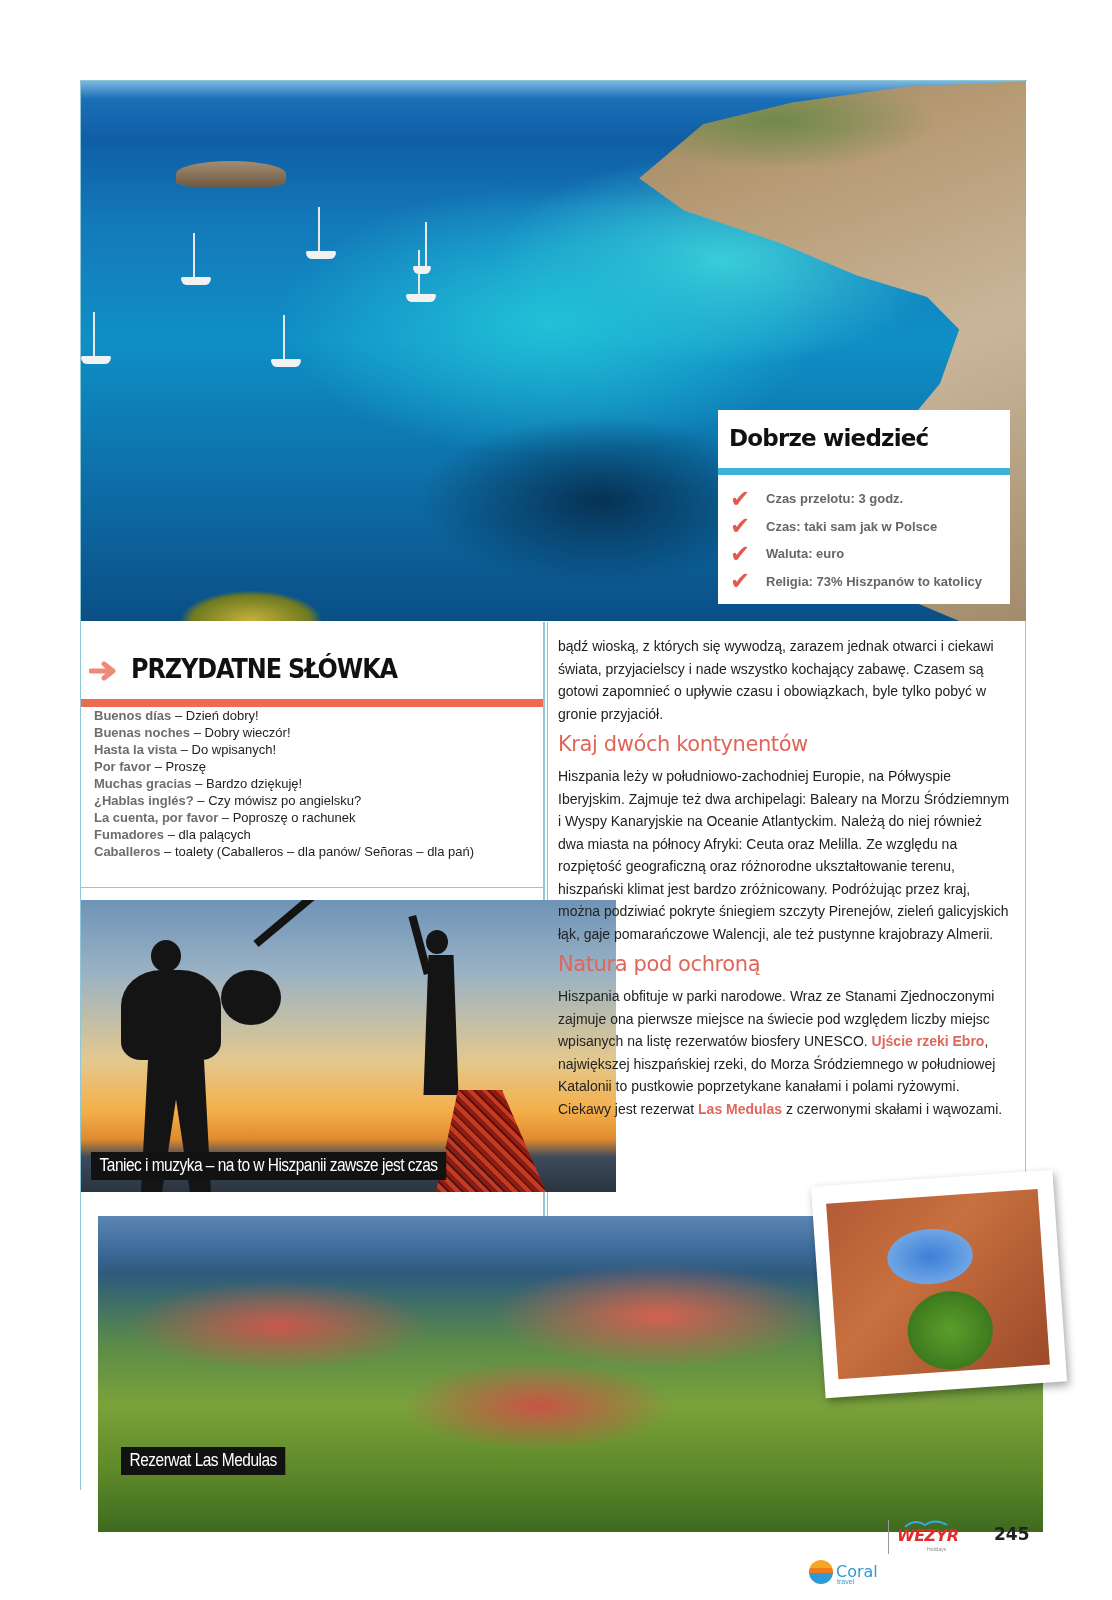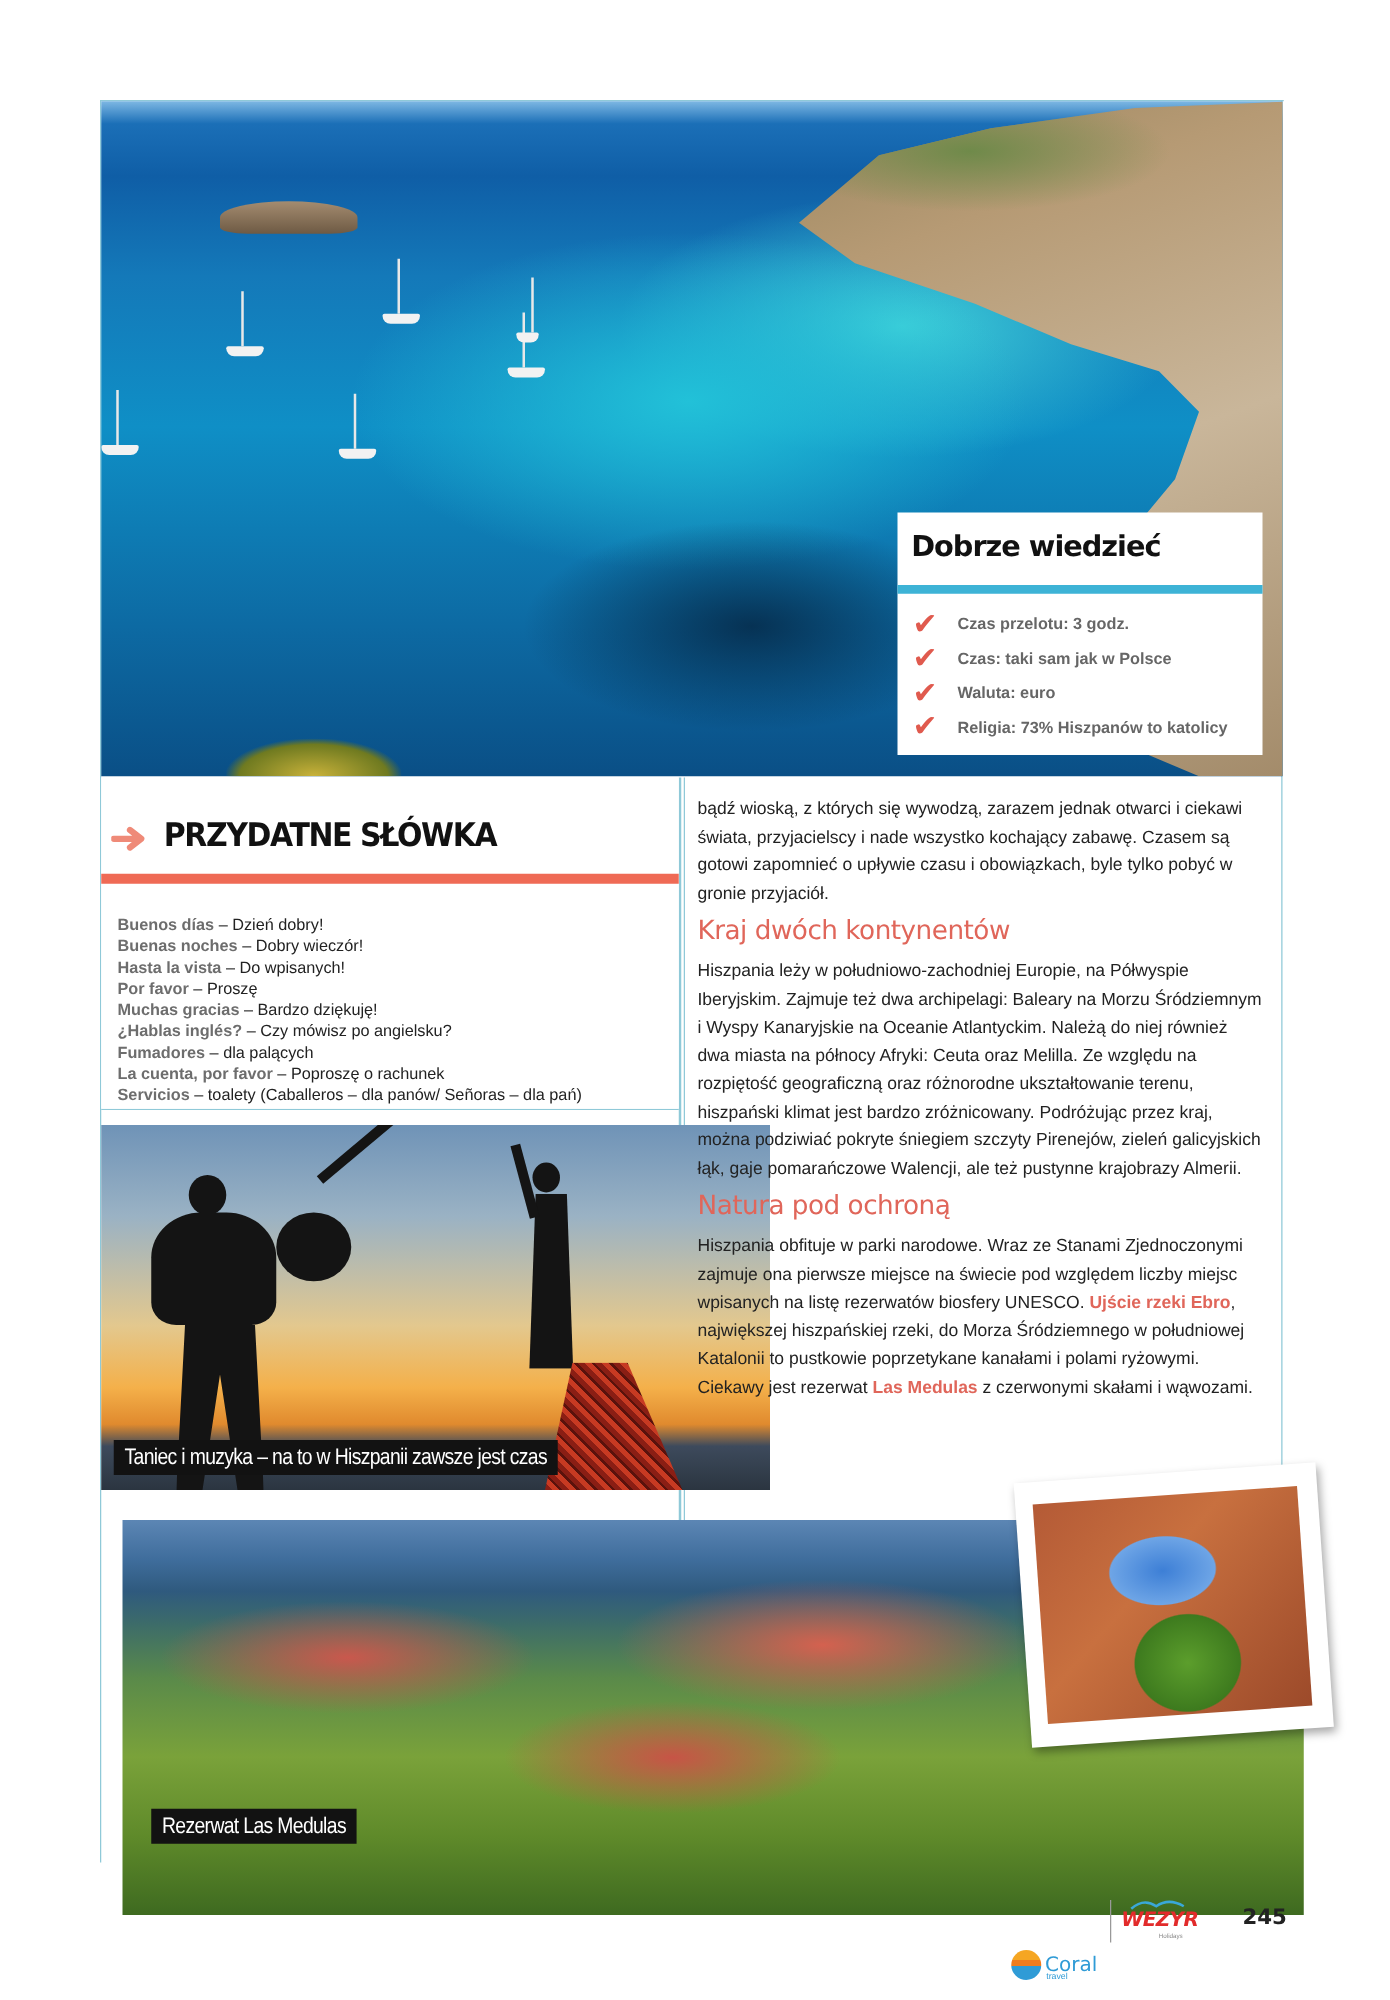--- a/index.html
+++ b/index.html
@@ -55,21 +55,21 @@
 
   
   .vocab { position: absolute; left: 81px; top: 622px; width: 462px; height: 265px; background: #fff; }
   .vocab-head { position: relative; height: 58px; margin-top: 19px; }
   .vocab-arrow { position: absolute; left: 8px; top: 20px; width: 30px; height: 20px; }
   .vocab-title {
     position: absolute; left: 50px; top: 13px; font-family: "DejaVu Sans", sans-serif;
     font-weight: bold; font-size: 26px; letter-spacing: -1.2px; color: #111; transform: scaleX(0.92); transform-origin: left;
   }
   .vocab-bar { height: 8px; background: #ef6a55; }
-  .vocab-list { list-style: none; padding: 24px 0 0 13px; }
+  .vocab-list { list-style: none; padding: 0 0 0 13px; }
   .vocab-list li { font-size: 13px; line-height: 17px; color: #222; white-space: nowrap; }
   .vocab-list .es { font-weight: bold; color: #6d6d6d; }
 
   
   .dance {
     position: absolute; left: 81px; top: 900px; width: 535px; height: 292px; overflow: hidden;
     background: linear-gradient(180deg, #6f93b7 0%, #9ab2c4 25%, #e3c88e 55%, #f4b04a 72%, #e08a2e 82%, #3d4a5c 88%, #2b3540 100%);
   }
   .dance .silh { position: absolute; background: #141414; }
   .dance .dress {
@@ -180,23 +180,23 @@
     <div class="vocab-title">PRZYDATNE SŁÓWKA</div>
   </div>
   <div class="vocab-bar"></div>
   <ul class="vocab-list">
     <li><span class="es">Buenos días</span><span> – Dzień dobry!</span></li>
     <li><span class="es">Buenas noches</span><span> – Dobry wieczór!</span></li>
     <li><span class="es">Hasta la vista</span><span> – Do wpisanych!</span></li>
     <li><span class="es">Por favor</span><span> – Proszę</span></li>
     <li><span class="es">Muchas gracias</span><span> – Bardzo dziękuję!</span></li>
     <li><span class="es">¿Hablas inglés?</span><span> – Czy mówisz po angielsku?</span></li>
+    <li><span class="es">La cuenta, por favor</span><span> – Poproszę o rachunek</span></li>
     <li><span class="es">Fumadores</span><span> – dla palących</span></li>
-    <li><span class="es">La cuenta, por favor</span><span> – Poproszę o rachunek</span></li>
-    <li><span class="es">Servicios</span><span> – toalety (Caballeros – dla panów/ Señoras – dla pań)</span></li>
+    <li><span class="es">Caballeros</span><span> – toalety (Caballeros – dla panów/ Señoras – dla pań)</span></li>
   </ul>
 </div>
 
 <div class="dance">
 
   <div class="silh" style="left:70px;top:40px;width:30px;height:32px;border-radius:50%;"></div>
   <div class="silh" style="left:40px;top:70px;width:100px;height:90px;border-radius:40% 40% 20% 20%;"></div>
   <div class="silh" style="left:140px;top:70px;width:60px;height:55px;border-radius:50%;"></div>
   <div class="silh" style="left:175px;top:40px;width:80px;height:8px;transform:rotate(-40deg);transform-origin:left;"></div>
   <div class="silh" style="left:60px;top:160px;width:70px;height:132px;clip-path:polygon(10% 0,90% 0,100% 100%,70% 100%,50% 30%,30% 100%,0 100%);"></div>

